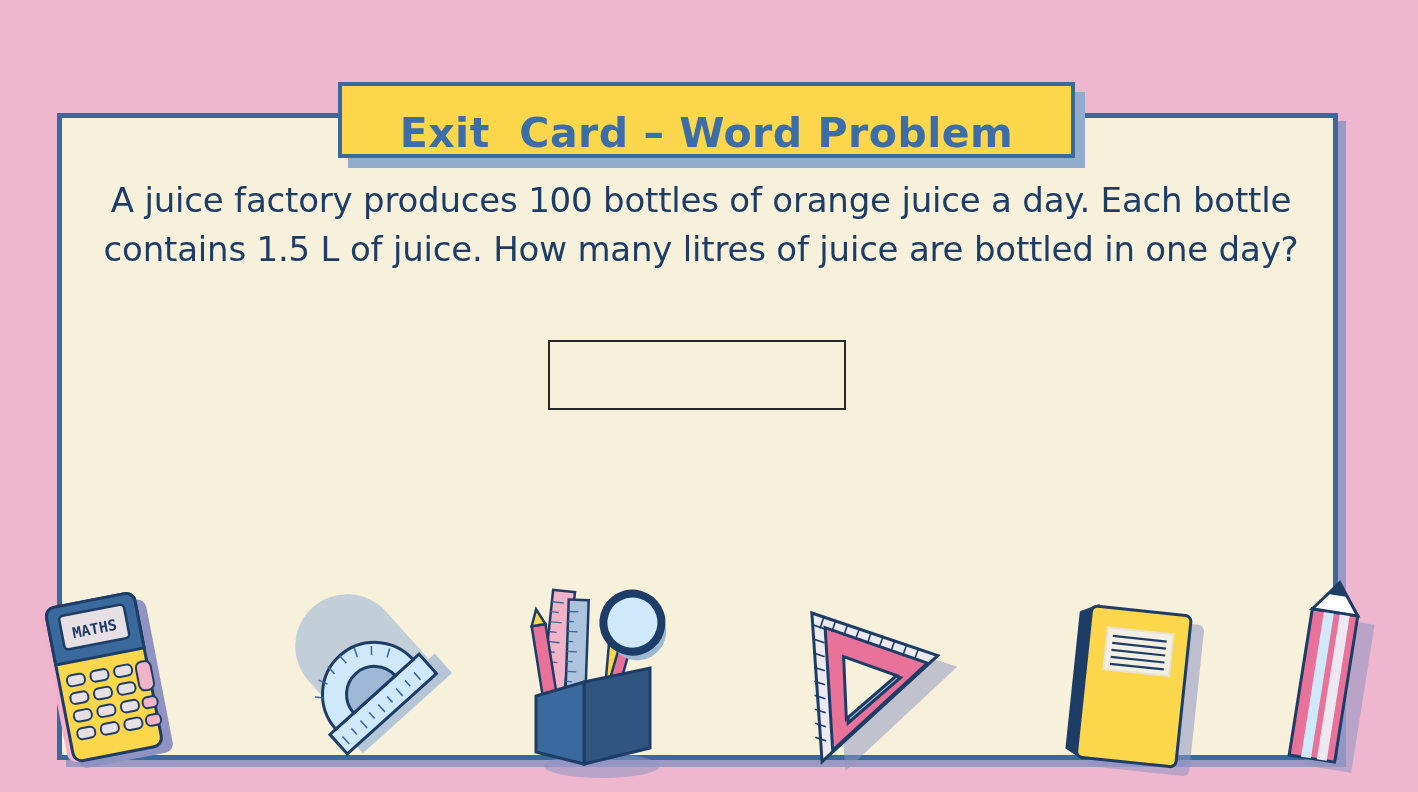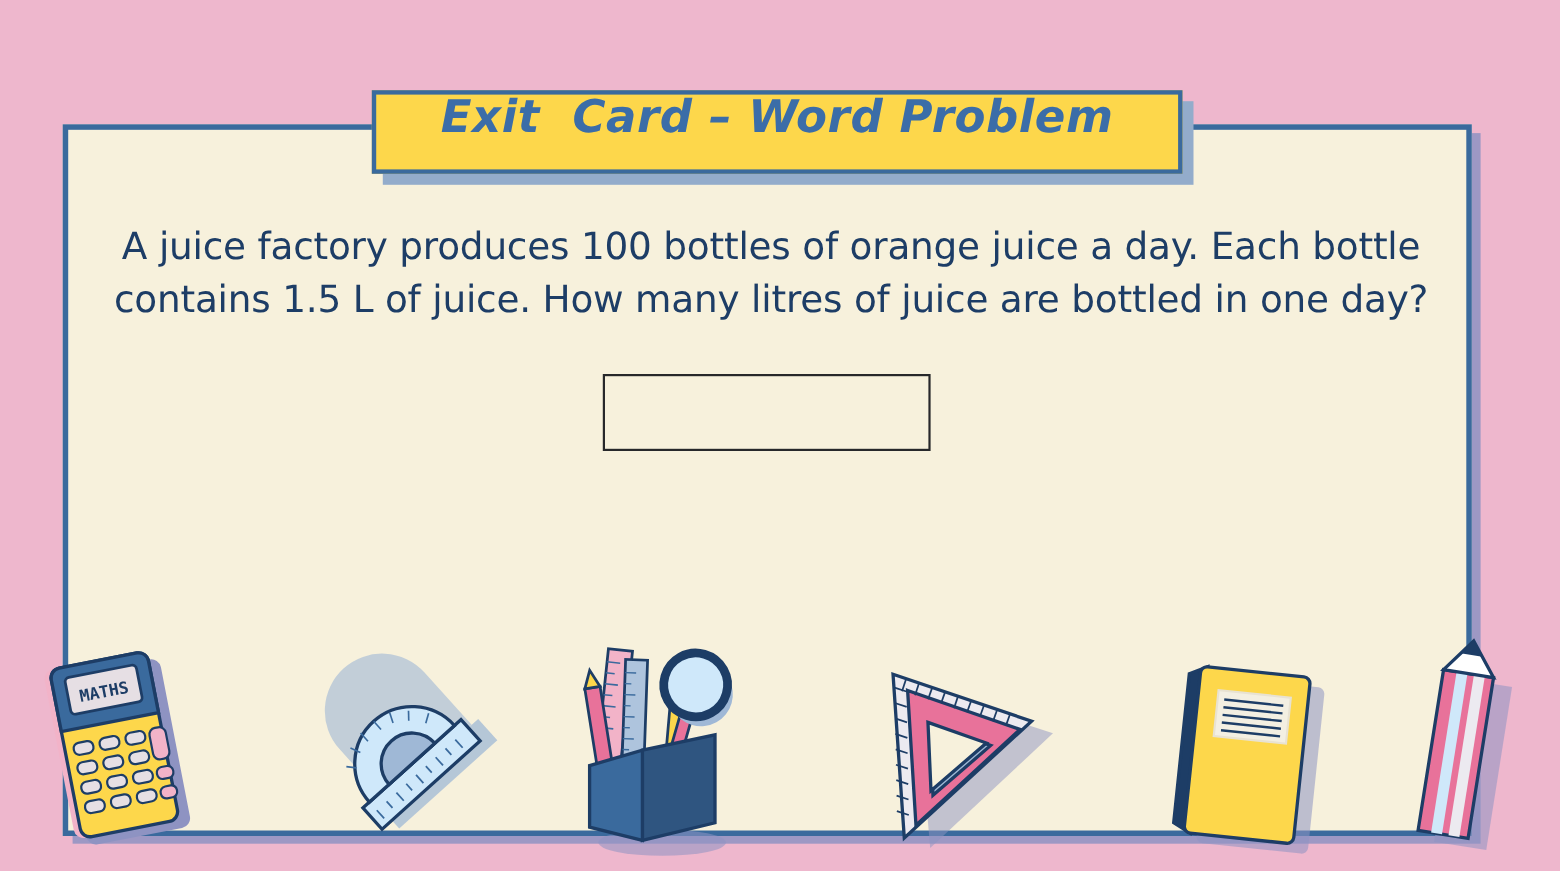--- a/index.html
+++ b/index.html
@@ -27,21 +27,21 @@
   #banner-shadow{
     position:absolute; left:348px; top:92px;
     width:737px; height:76px;
     background:#93accb;
   }
   #banner{
     position:absolute; left:338px; top:82px;
     width:737px; height:76px;
     background:#fdd74b;
     border:4px solid #3a6a9d;
-    display:flex; align-items:flex-start; justify-content:center;font-style:italic;
+    display:flex; align-items:flex-end; justify-content:center;
   }
   #banner-title{
     font-family:"DejaVu Sans", sans-serif;
     font-weight:bold;
     font-size:41px;
     letter-spacing:.5px;
     color:#3b6da8;
     white-space:pre;
     line-height:1;
   }
@@ -49,21 +49,20 @@
   
   #question{
     position:absolute; left:96px; top:176px;
     width:1210px;
     text-align:center;
     color:#1d3d66;
     font-family:"DejaVu Sans", sans-serif;
     font-size:34px;
     line-height:49px;
     letter-spacing:-.2px;
-    margin-top:24px;
   }
 
   
   #answer-box{
     position:absolute; left:548px; top:340px;
     width:298px; height:70px;
     background:#f7f1dc;
     border:2px solid #27282a;
   }
 

